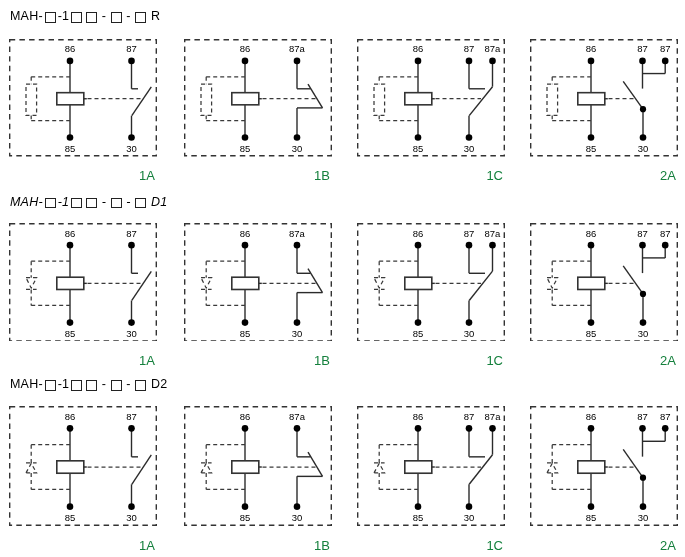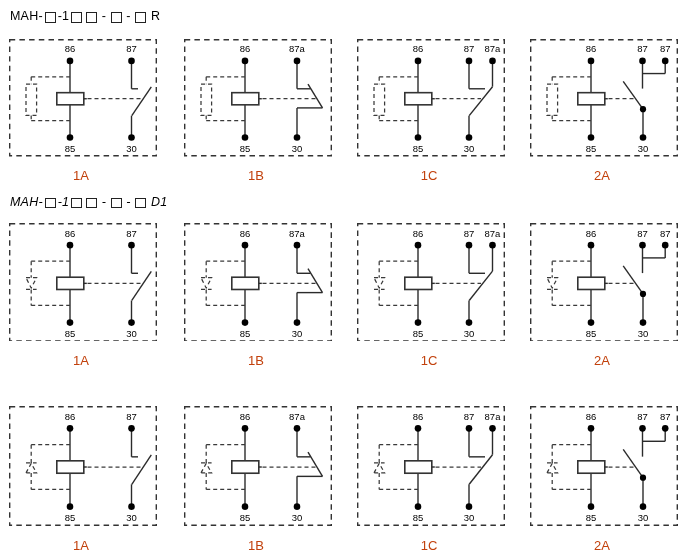--- a/index.html
+++ b/index.html
@@ -4,22 +4,22 @@
 <style>
   html,body{margin:0;padding:0;background:#ffffff;}
   .stage{position:relative;width:685px;height:557px;background:#ffffff;overflow:hidden;
          font-family:"Liberation Sans",sans-serif;}
   .code{position:absolute;left:10px;height:14px;font-size:12.5px;line-height:13px;
         color:#000;white-space:nowrap;letter-spacing:0.2px;}
   .code .ph{display:inline-block;box-sizing:border-box;width:11px;height:10.5px;
         border:1.2px solid #222;background:#fff;margin:0 2px;vertical-align:-2.5px;}
   .code .sep{padding:0 2.5px;}
   .code .sfx{padding-left:3px;}
-  .caption{position:absolute;width:148px;text-align:center;font-size:13px;
-        line-height:14px;color:#c2410c;}
+  .caption{position:absolute;width:148px;text-align:right;font-size:13px;
+        line-height:14px;color:#15803d;}
   svg.cell{position:absolute;display:block;}
   .bd{fill:none;stroke:#333;stroke-width:1.4;stroke-dasharray:5.5 4.2;}
   .ln{fill:none;stroke:#2b2b2b;stroke-width:1.4;}
   .dl{fill:none;stroke:#3a3a3a;stroke-width:1.25;stroke-dasharray:4 3;}
   .coil{fill:#ffffff;stroke:#333;stroke-width:1.6;}
   .dot{fill:#000;stroke:none;}
   text.tl{font-family:"Liberation Sans",sans-serif;font-size:9.5px;fill:#000;
         text-anchor:middle;}
 </style>
 </head>
@@ -241,20 +241,21 @@
       <circle cx="112.5" cy="22" r="3.3" class="dot"></circle>
       <circle cx="135.2" cy="22" r="3.3" class="dot"></circle>
       <circle cx="113" cy="99" r="3.3" class="dot"></circle>
       <text x="112.5" y="13.5" class="tl">87</text>
       <text x="135.2" y="13.5" class="tl">87</text>
       <text x="113" y="113.5" class="tl">30</text>
       <path d="M74.8,60 h3" class="ln"></path>
       <path d="M78.5,60 H104" class="dl"></path>
     </svg>
     <div class="caption" style="left: 528px; top: 353.7px;">2A</div>
+    <div class="code" style="top: 378px;"><span class="tx">MAH-</span><span class="ph"></span><span class="tx">-1</span><span class="ph"></span><span class="ph"></span><span class="sep">-</span><span class="ph"></span><span class="sep">-</span><span class="ph"></span><span class="sfx">D2</span></div>
     <svg width="148" height="120" viewBox="0 0 148 118" preserveAspectRatio="none" class="cell" style="left: 9px; top: 406px;">
       <rect x="0.7" y="0.7" width="146.6" height="116.6" class="bd"></rect>
       <line x1="61" y1="22" x2="61" y2="99" class="ln"></line>
       <rect x="47.8" y="53.9" width="27" height="12.2" class="coil"></rect>
       <circle cx="61" cy="22" r="3.3" class="dot"></circle>
       <circle cx="61" cy="99" r="3.3" class="dot"></circle>
       <text x="61" y="13.5" class="tl">86</text>
       <text x="61" y="113.5" class="tl">85</text>
       <path d="M22.2,38 H61" class="dl"></path>
       <path d="M22.2,82 H61" class="dl"></path>

